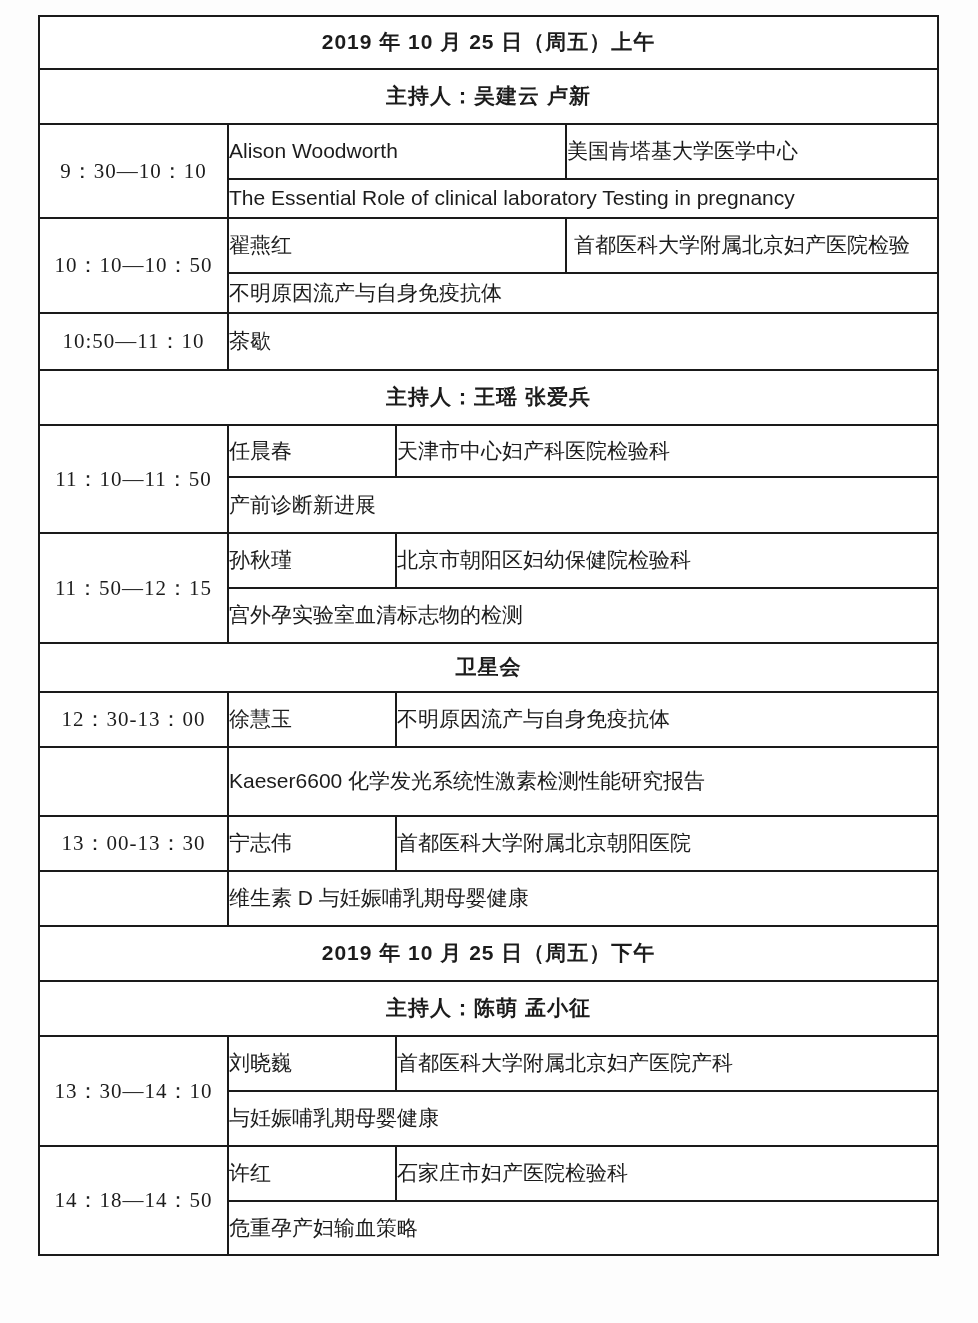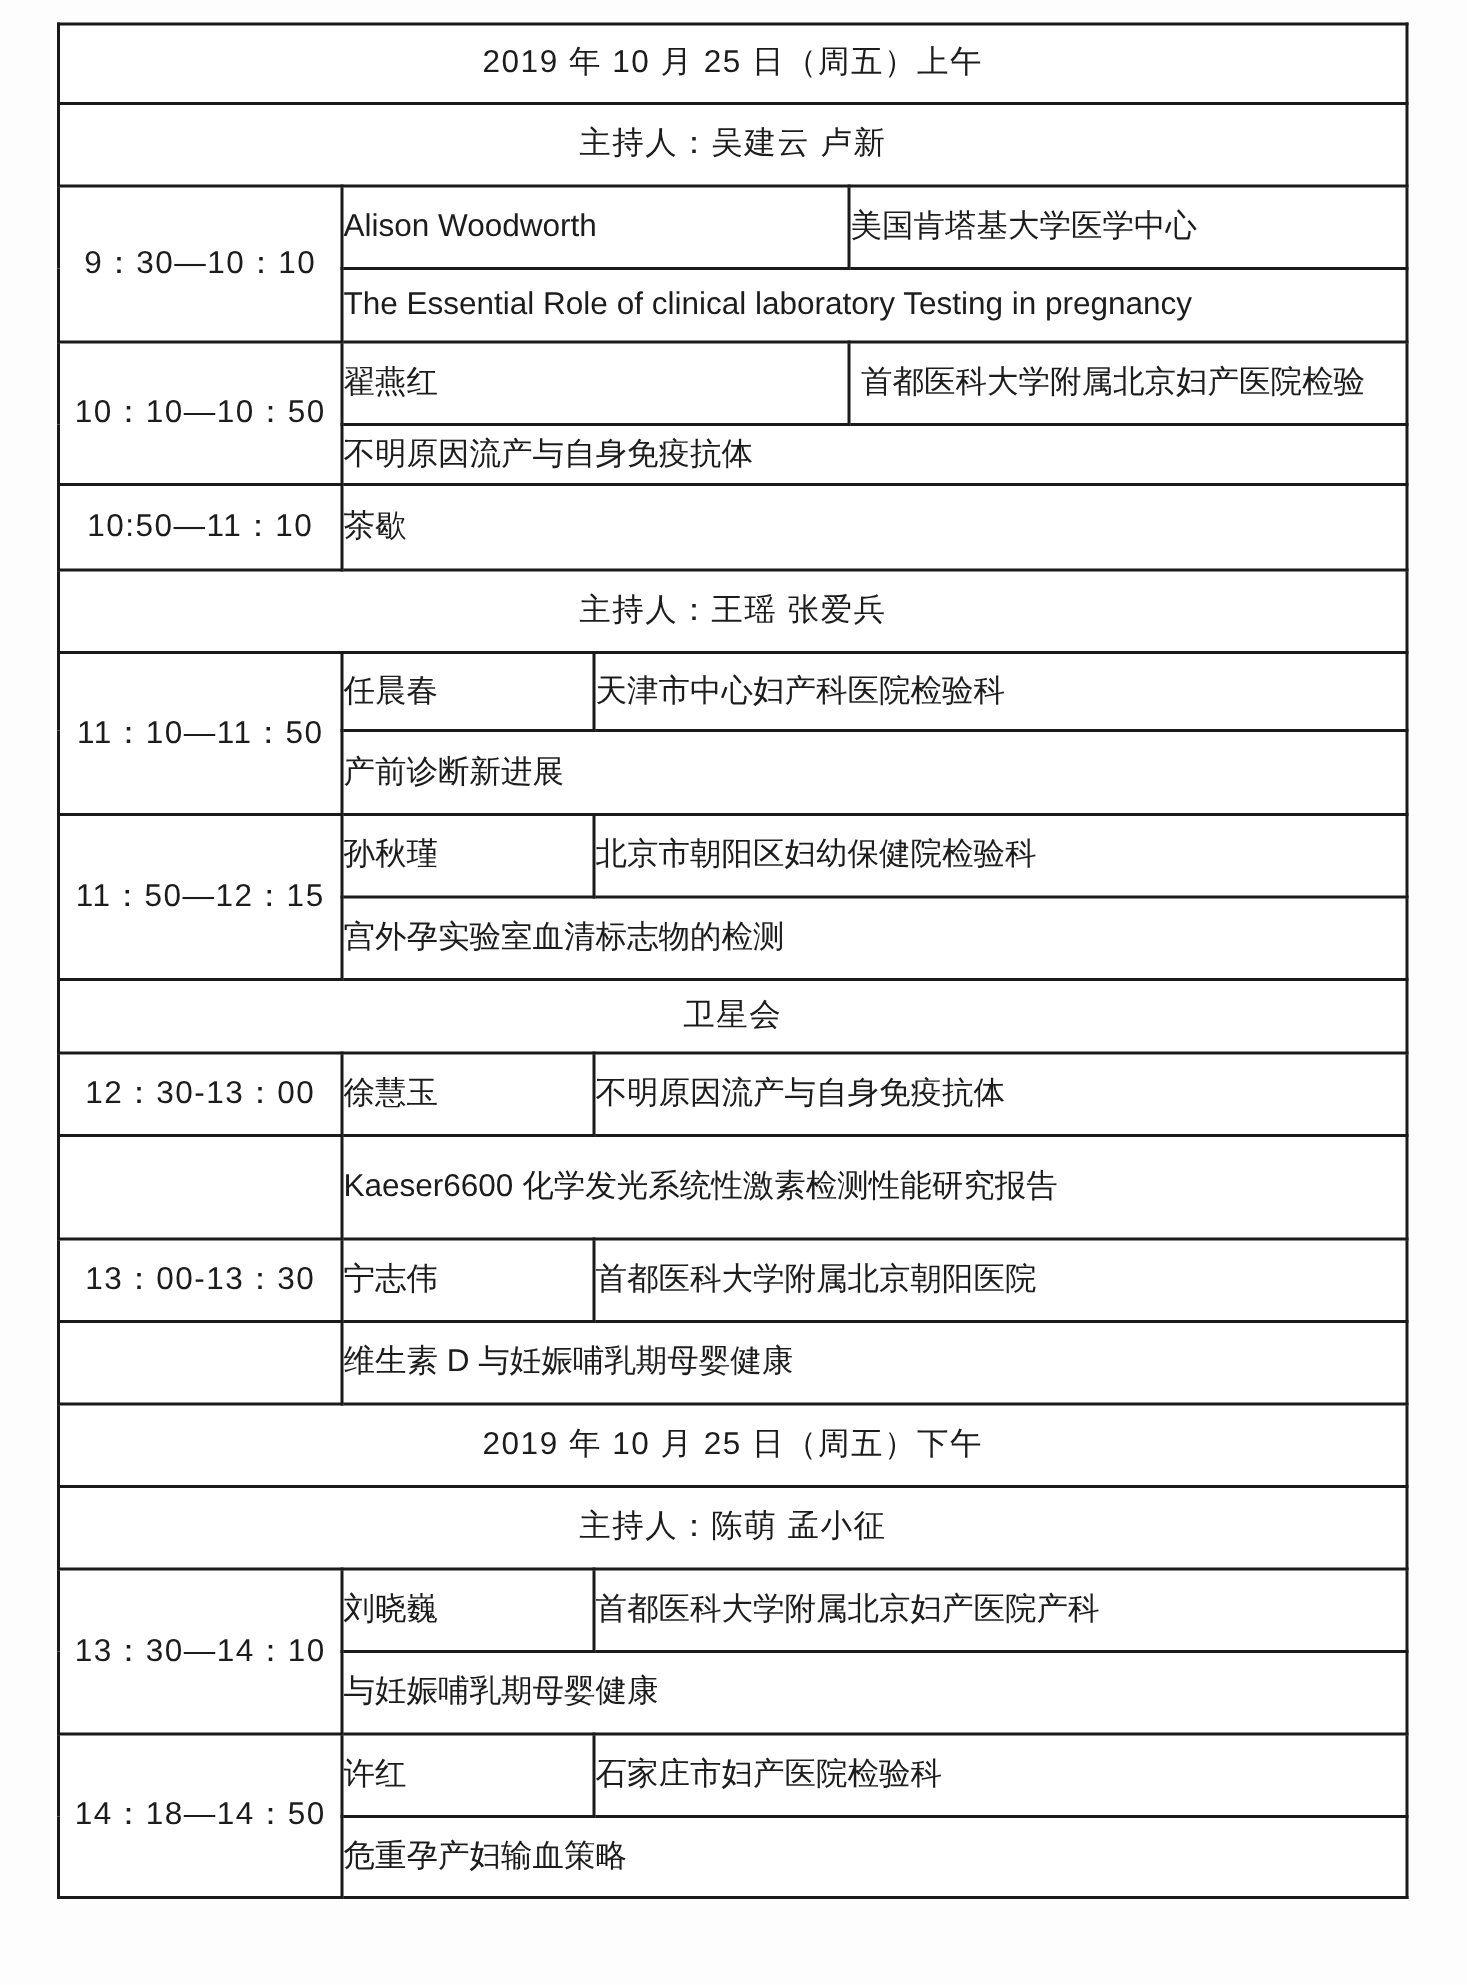--- a/index.html
+++ b/index.html
@@ -29,22 +29,22 @@
     border: 2px solid #1a1a1a;
     padding: 0;
     vertical-align: middle;
     font-size: 21px;
     line-height: 1.25;
     overflow: hidden;
     white-space: nowrap;
   }
   td.center { text-align: center; }
   td.left   { text-align: left; padding-left: 13px; padding-right: 6px; }
-  td.time   { text-align: center; font-size: 21px; letter-spacing: 1px; }
-  td.header-cell { font-size: 22px; letter-spacing: 1px; }
+  td.time   { text-align: center; font-size: 21px; letter-spacing: 1px; font-family: Liberation Serif, serif; }
+  td.header-cell { font-size: 22px; letter-spacing: 1px; font-weight: bold; }
   td.topic-en { font-size: 20px; }
 </style>
 </head>
 <body>
 
 <div class="page">
   <table class="schedule">
     <colgroup>
       <col style="width:189px">
       <col style="width:168px">
@@ -59,21 +59,21 @@
 
     <tr style="height:55px">
       <td colspan="4" class="center header-cell">主持人：吴建云 卢新</td>
     </tr>
 
     <tr style="height:55px">
       <td rowspan="2" class="time">9：30—10：10</td>
       <td colspan="2" class="left">Alison Woodworth</td>
       <td class="left">美国肯塔基大学医学中心</td>
     </tr>
-    <tr style="height:49px">
+    <tr style="height:39px">
       <td colspan="3" class="left topic-en">The Essential Role of clinical laboratory Testing in pregnancy</td>
     </tr>
 
     <tr style="height:55px">
       <td rowspan="2" class="time">10：10—10：50</td>
       <td colspan="2" class="left">翟燕红</td>
       <td class="left" style="padding-left:7px;padding-right:0;">首都医科大学附属北京妇产医院检验</td>
     </tr>
     <tr style="height:40px">
       <td colspan="3" class="left">不明原因流产与自身免疫抗体</td>

